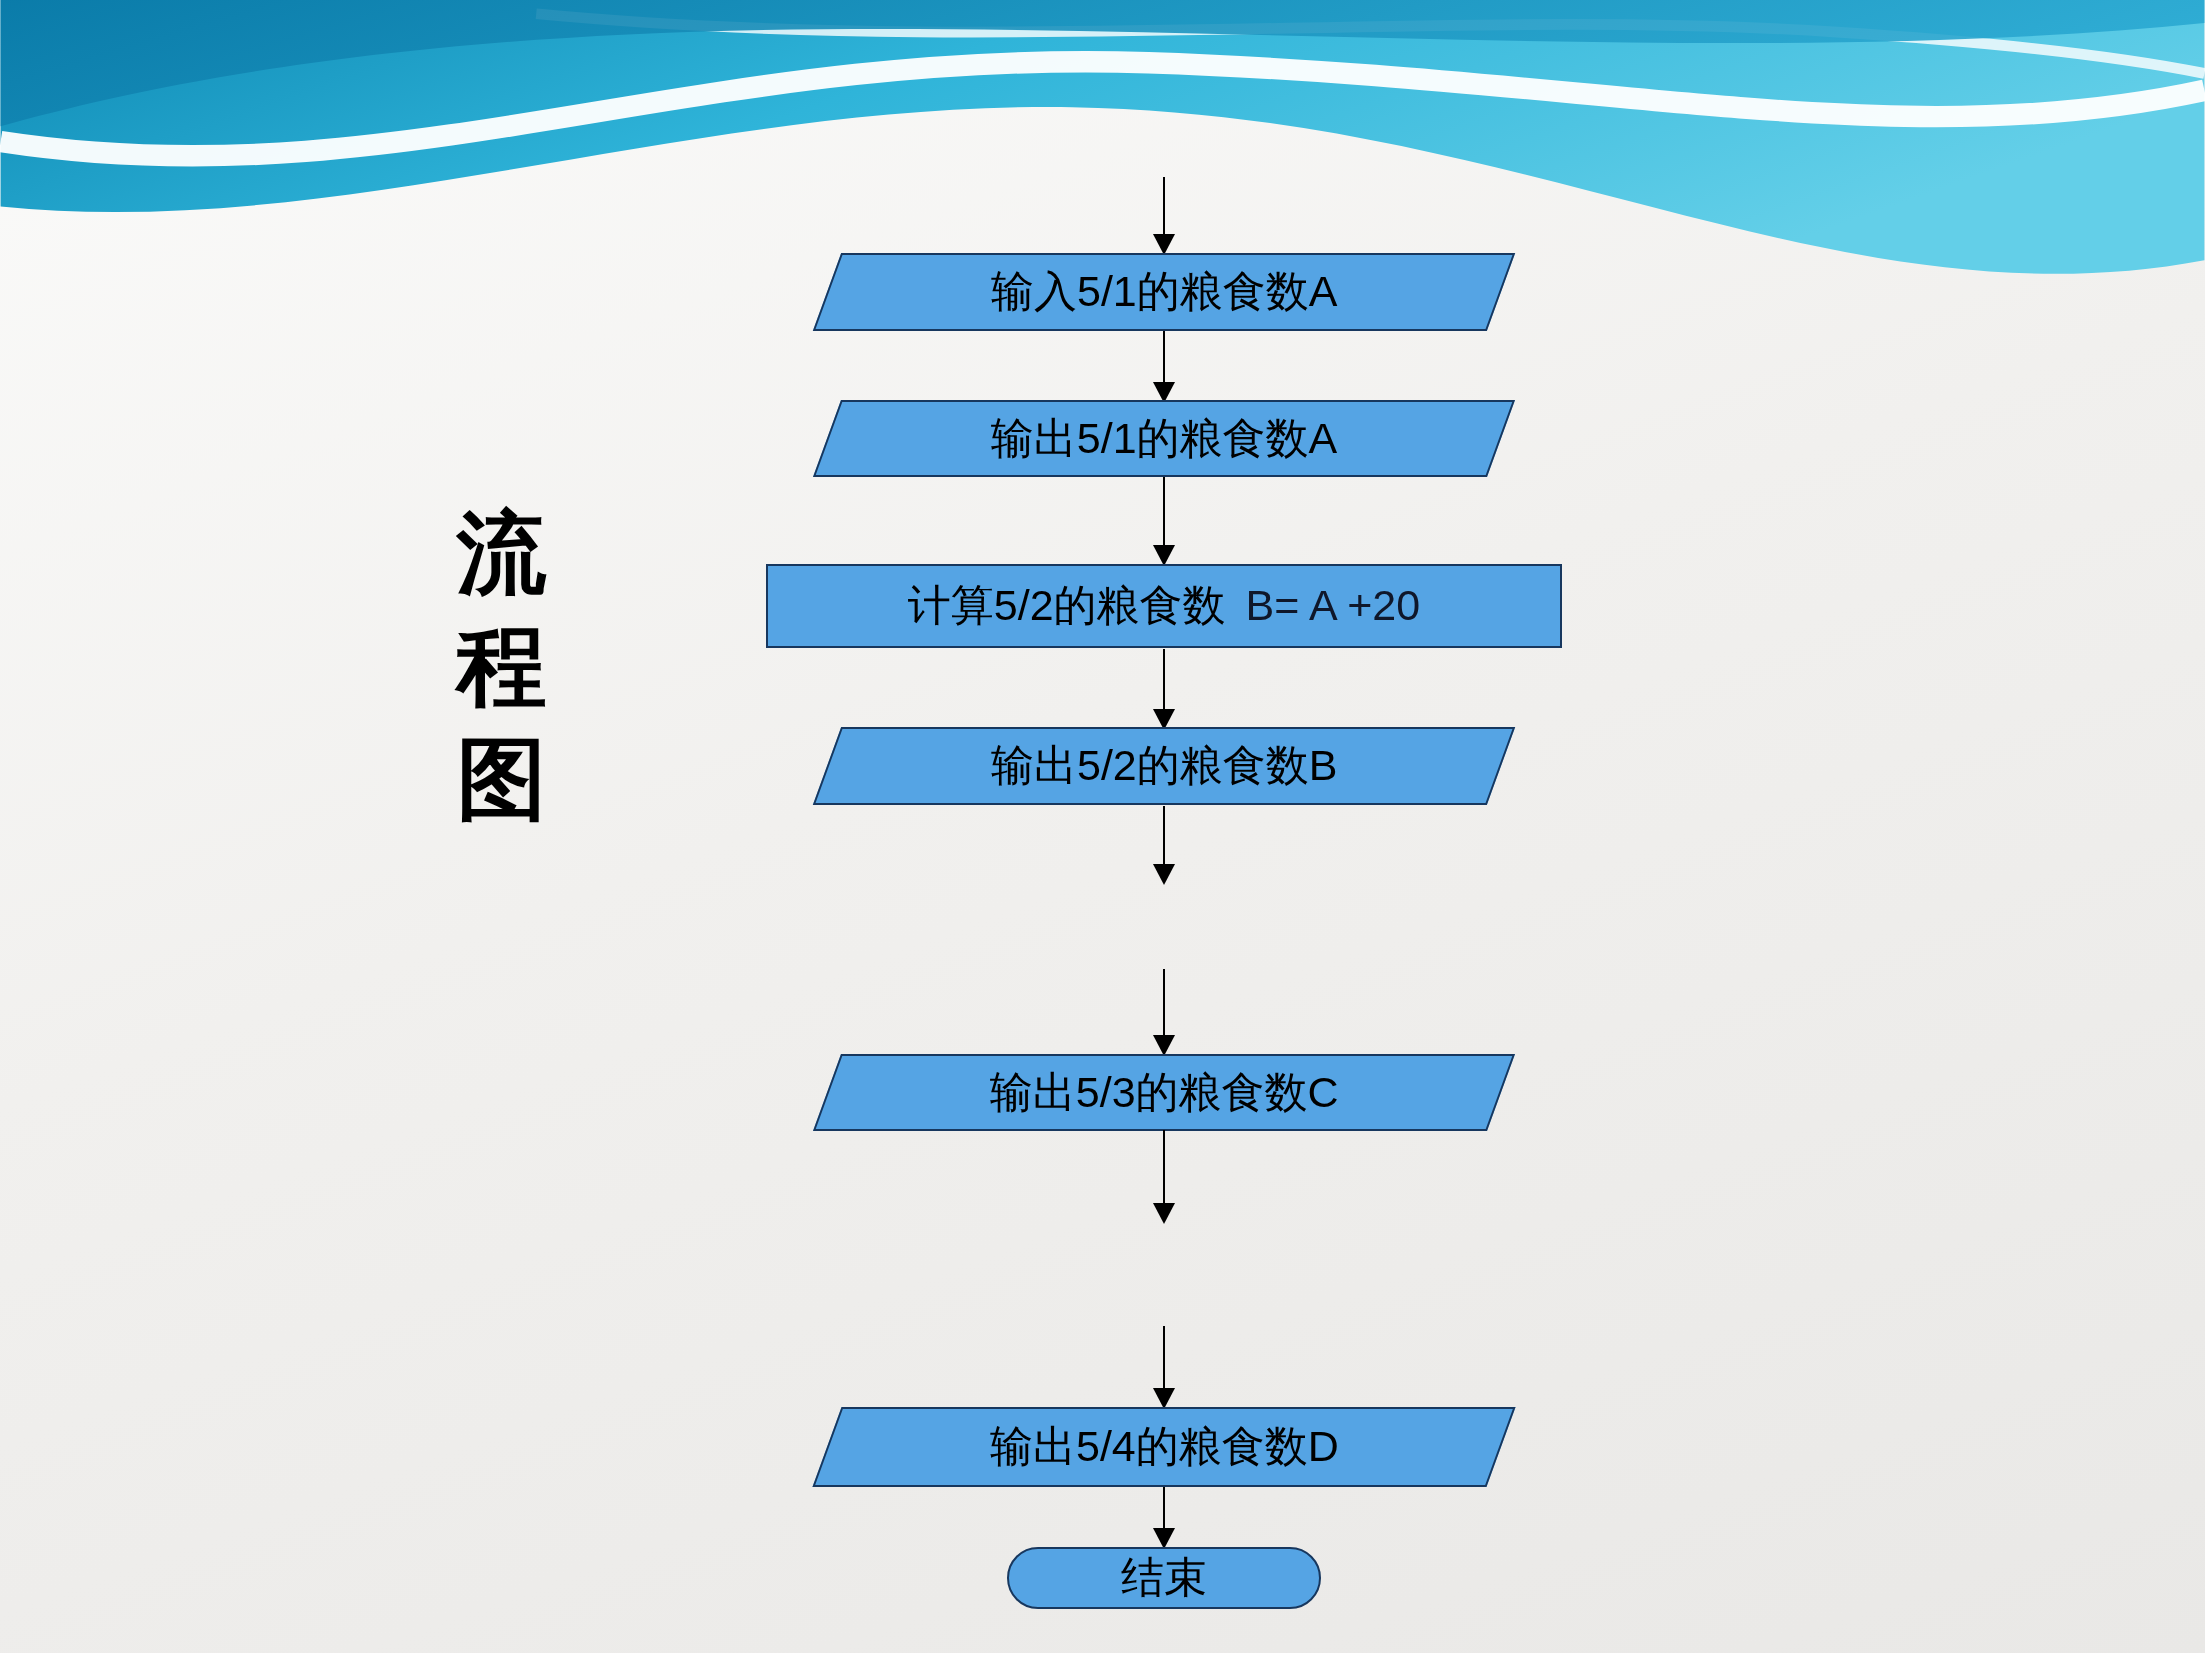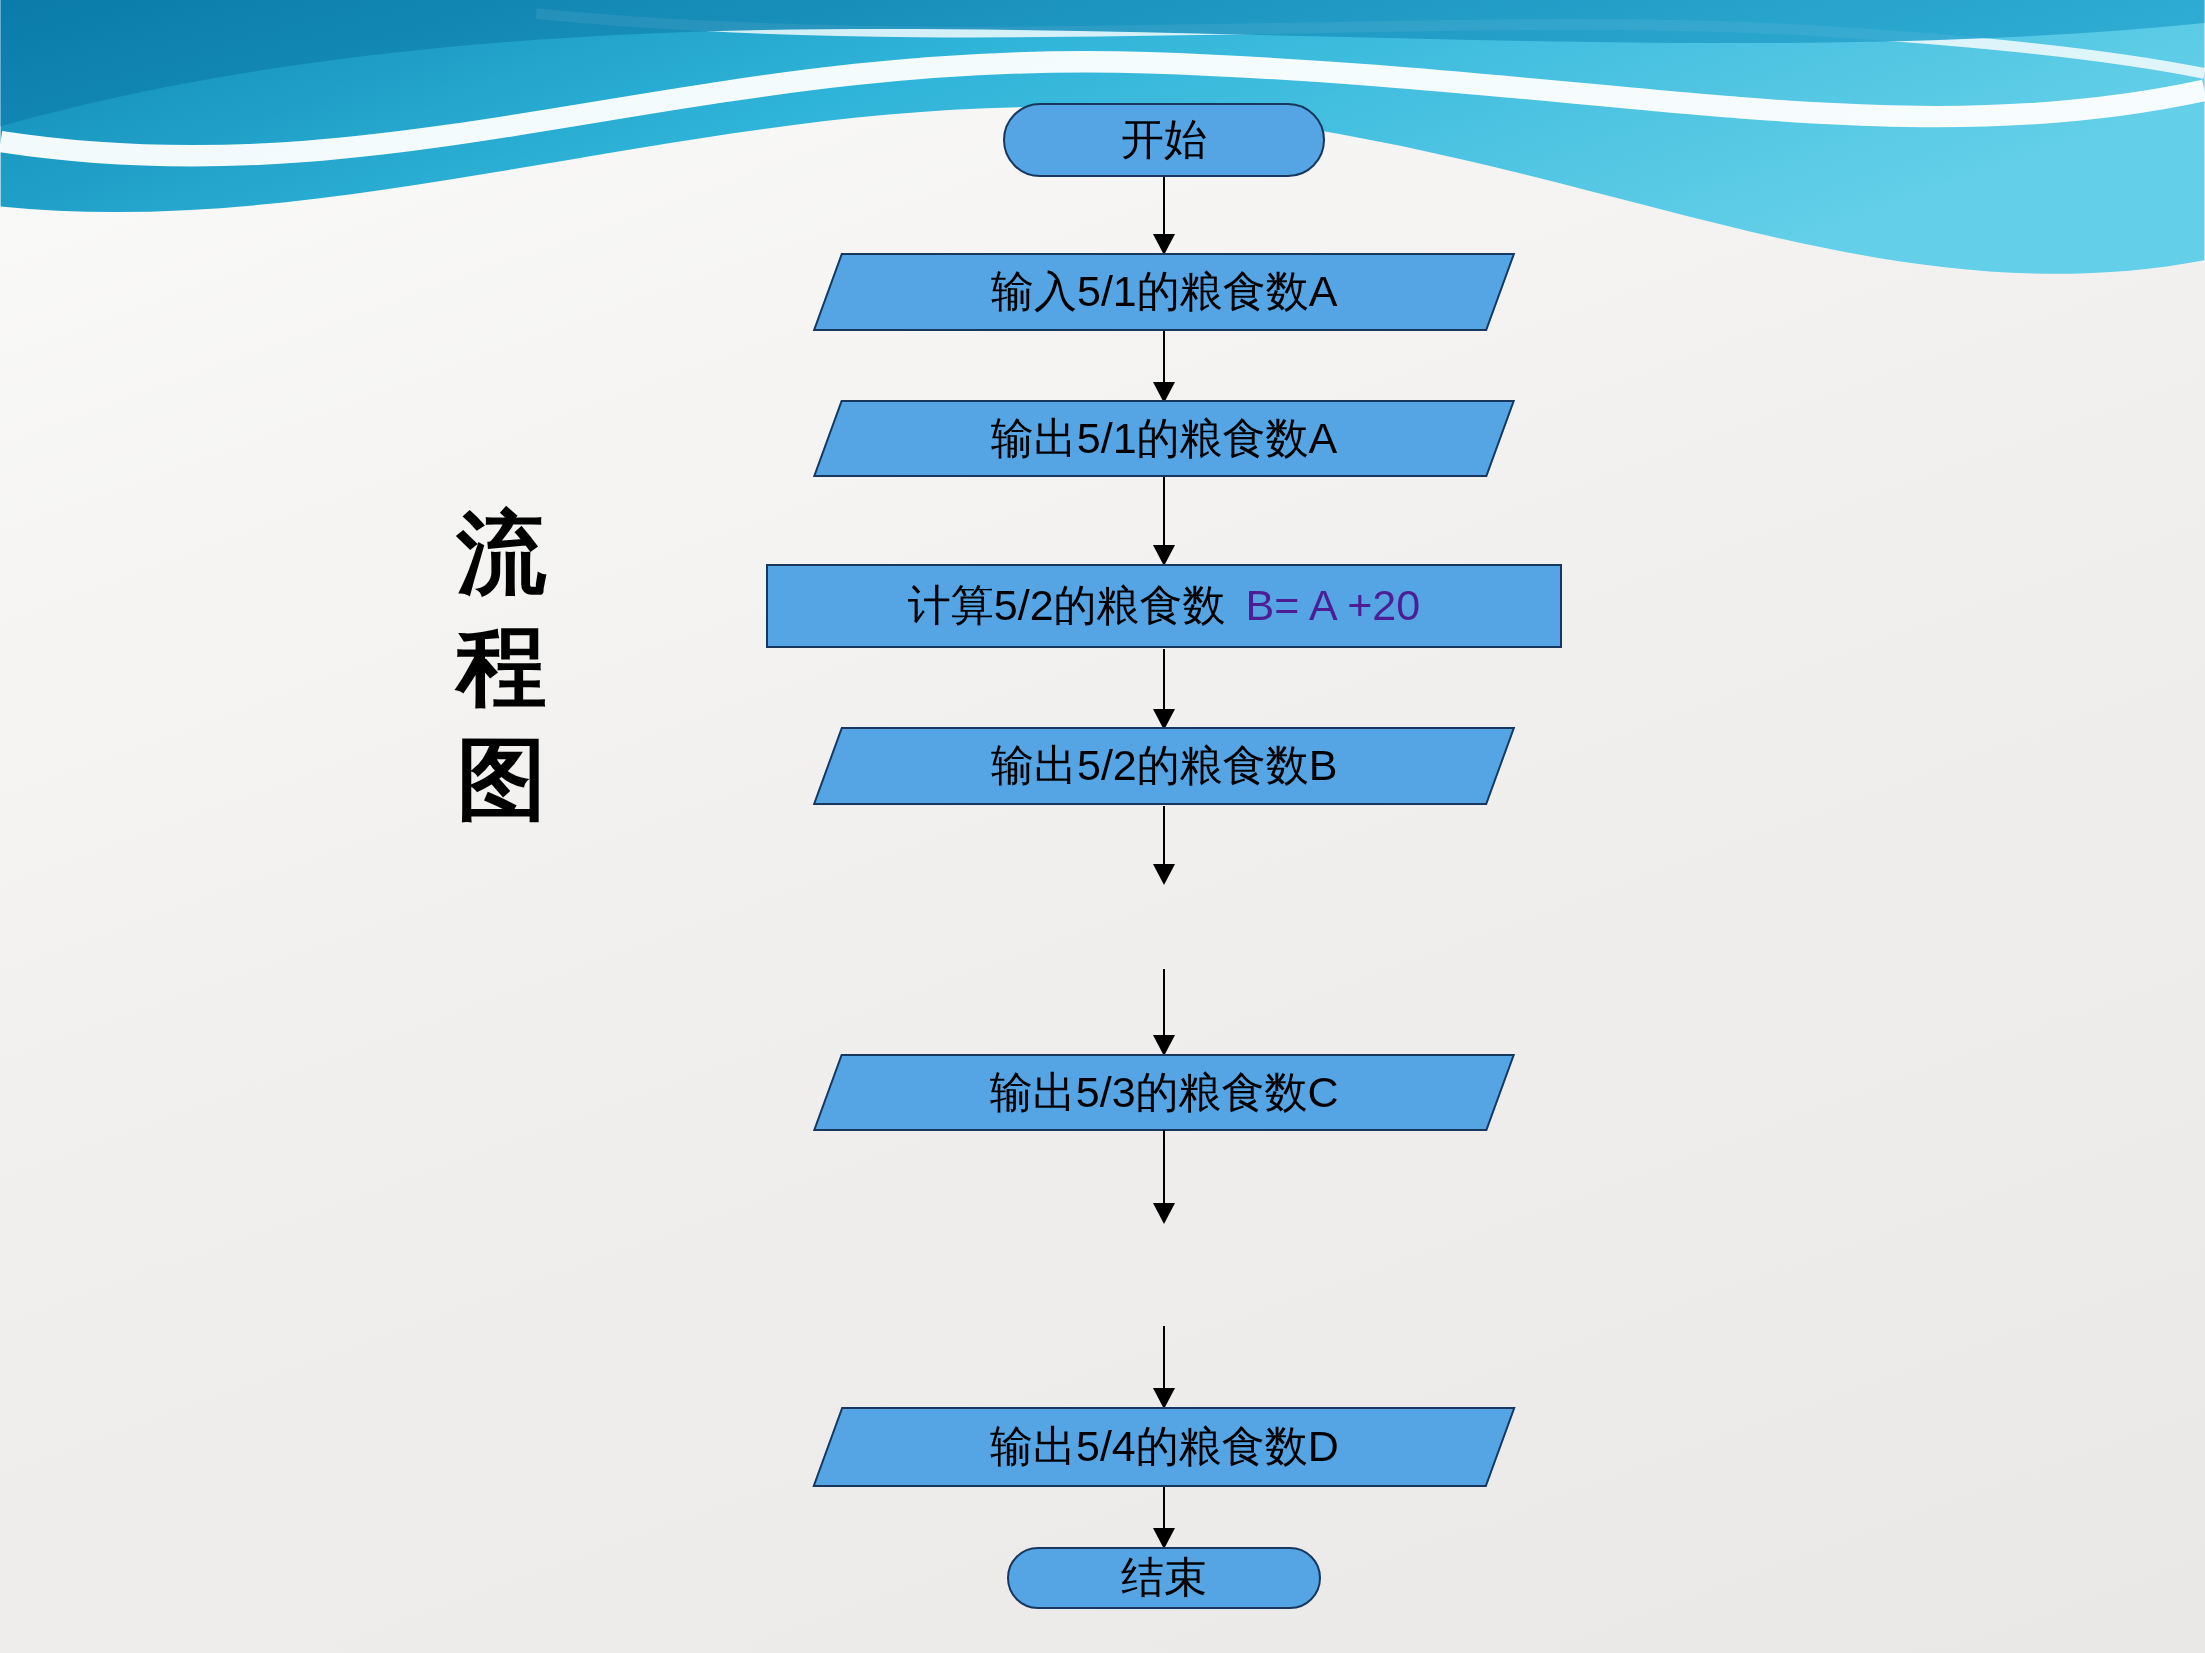--- a/index.html
+++ b/index.html
@@ -24,21 +24,21 @@
     position:absolute;left:1164px;transform:translateX(-50%);
     display:flex;align-items:center;justify-content:center;
     background:#55a4e4;border:2.3px solid #17375e;box-sizing:border-box;
     font-size:43px;color:#000;white-space:nowrap;
   }
   .terminator{border-radius:46px;}
   .process{}
   .io{transform:translateX(-50%) skewX(-20deg);}
   .io .lbl{transform:skewX(20deg);display:block;}
   .lbl{display:block;}
-  .formula{color:#4c1d95;margin-left:20px;}
+  .formula{color:#0f172a;margin-left:20px;}
   .arrow{
     position:absolute;left:1164px;width:2.3px;margin-left:-1.1px;background:#000;
   }
   .arrow::after{
     content:"";position:absolute;bottom:-1.5px;left:50%;transform:translateX(-50%);
     border-left:11.5px solid transparent;border-right:11.5px solid transparent;
     border-top:21.4px solid #000;
   }
 </style>
 </head>
@@ -71,23 +71,20 @@
   </div>
 
   <div class="v-title">
     <span>流</span>
     <span>程</span>
     <span>图</span>
   </div>
 
   <div class="flow">
 
-    <div class="node terminator" style="top:103px;width:322px;height:74px;">
-      <span class="lbl">开始</span>
-    </div>
     <div class="arrow" style="top:177px;height:76px;"></div>
 
     <div class="node io" style="top:253px;width:674px;height:78px;">
       <span class="lbl">输入5/1的粮食数A</span>
     </div>
     <div class="arrow" style="top:331px;height:70px;"></div>
 
     <div class="node io" style="top:400px;width:674px;height:77px;">
       <span class="lbl">输出5/1的粮食数A</span>
     </div>

